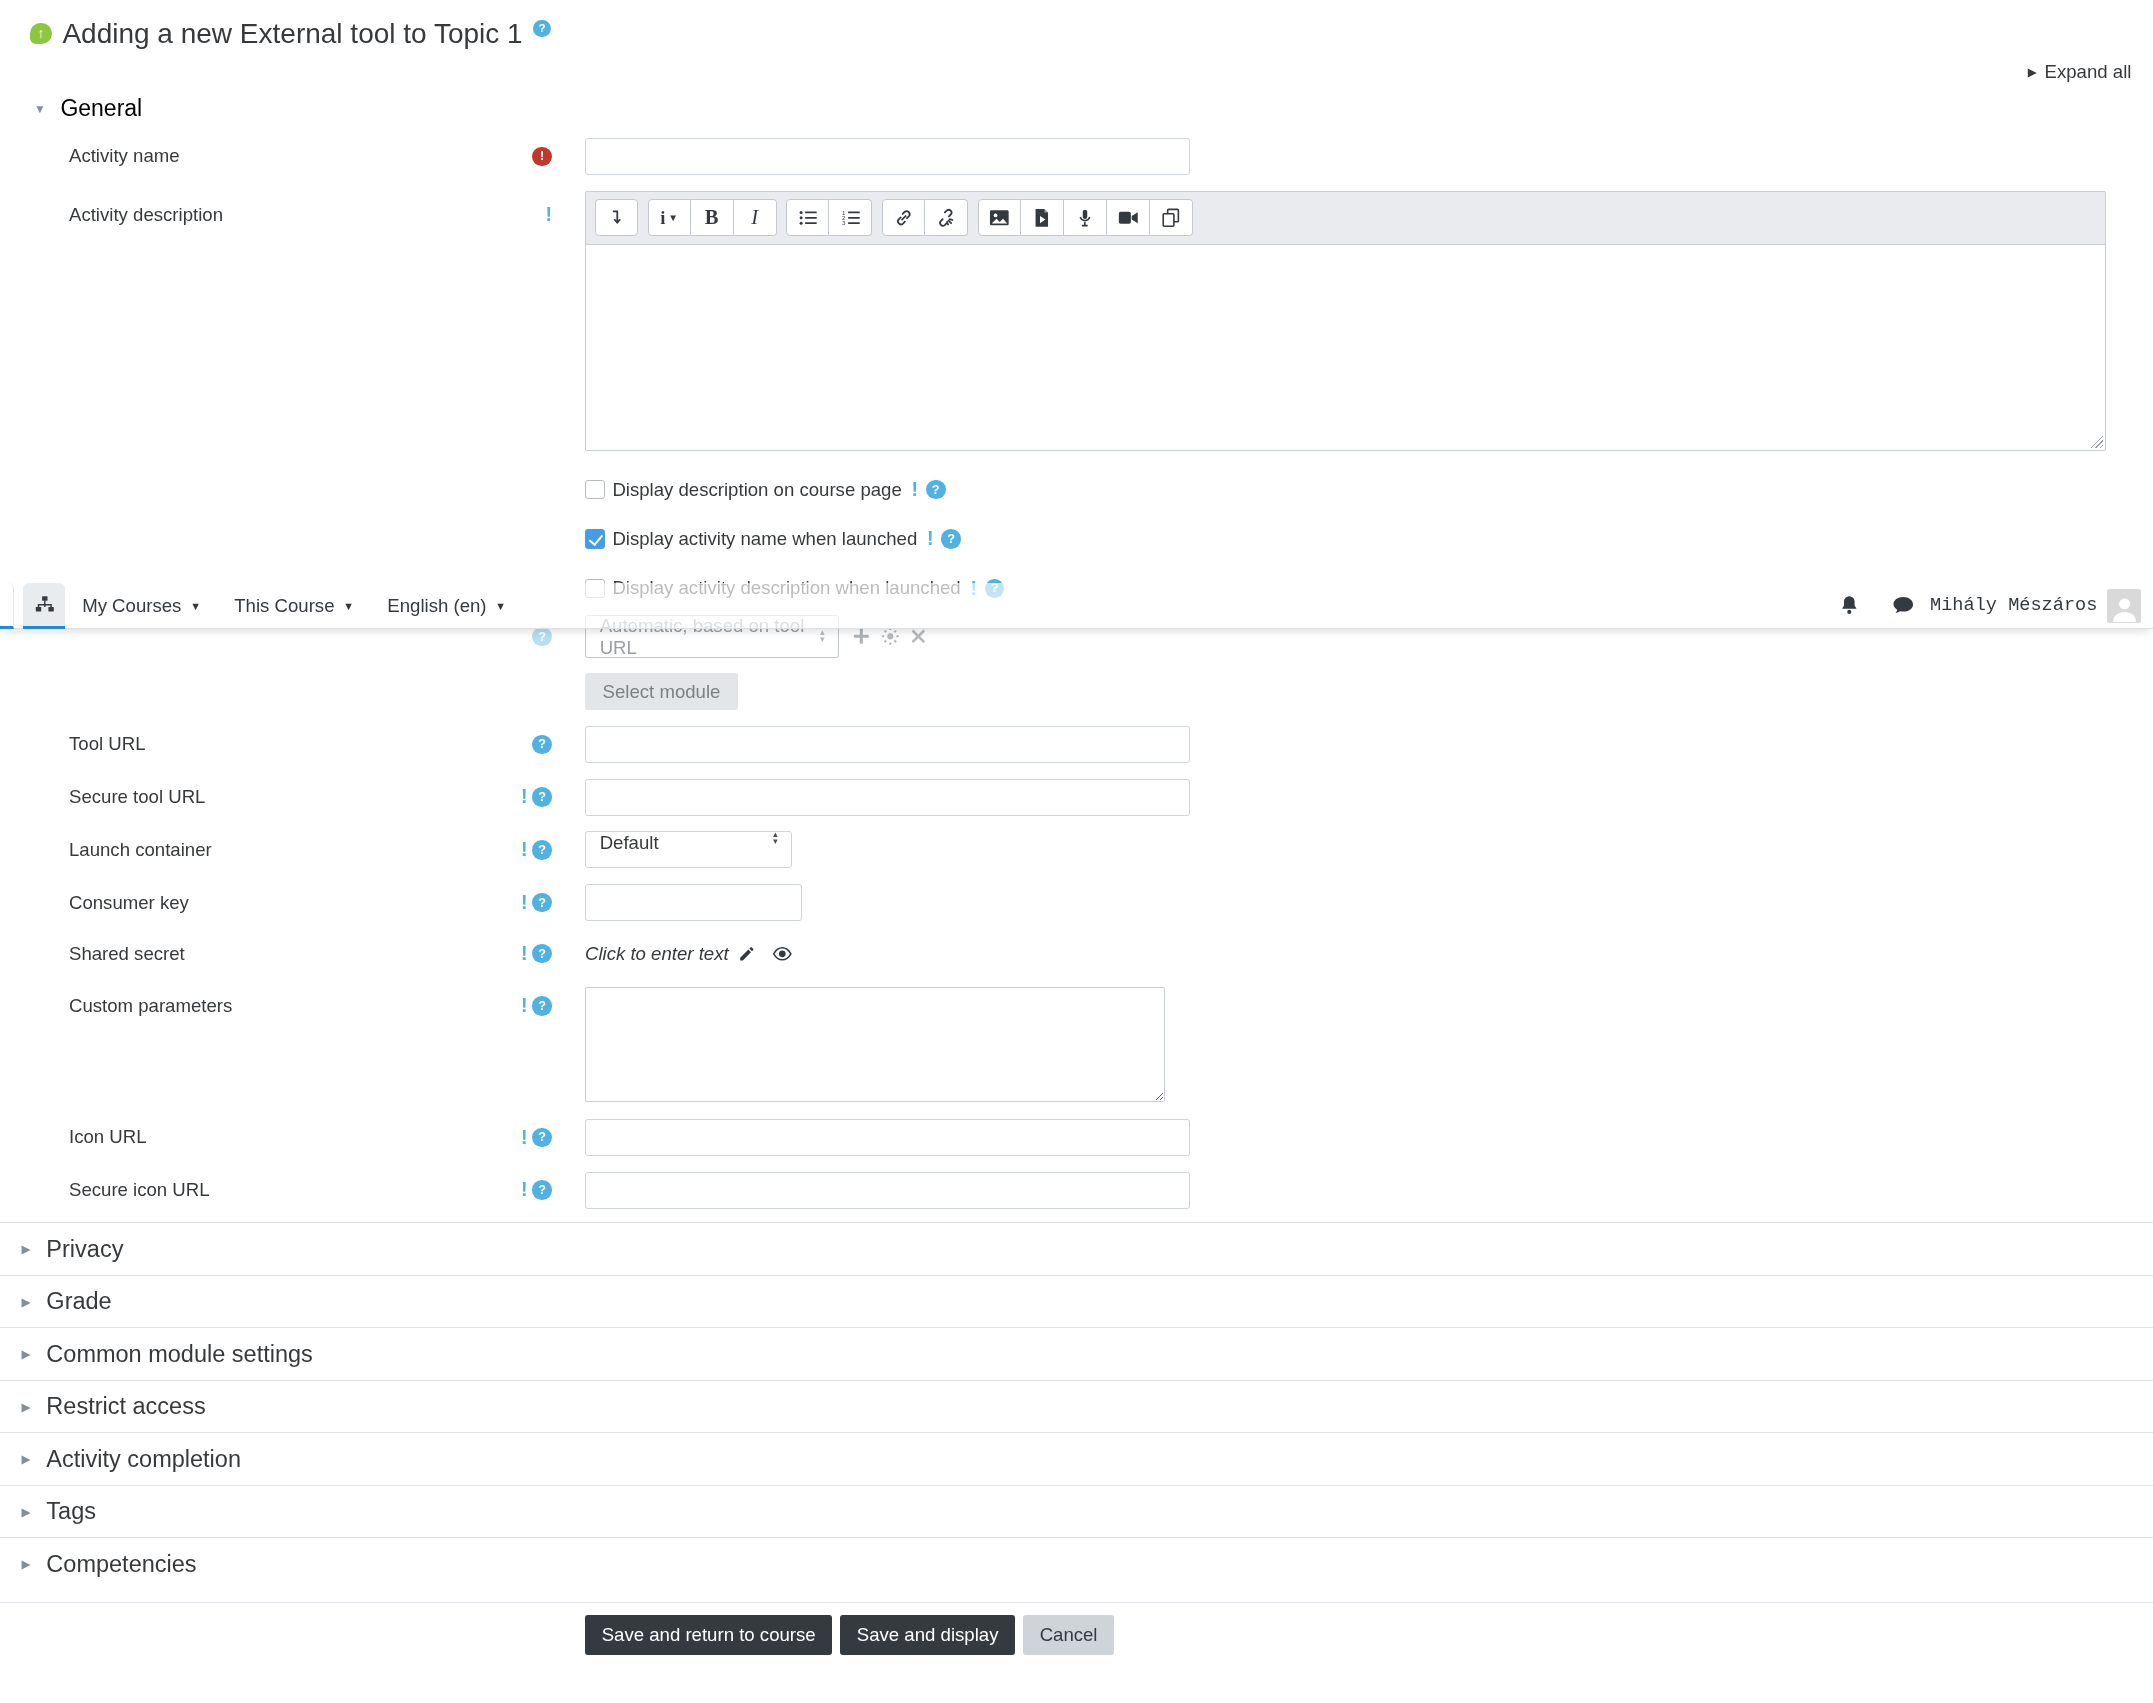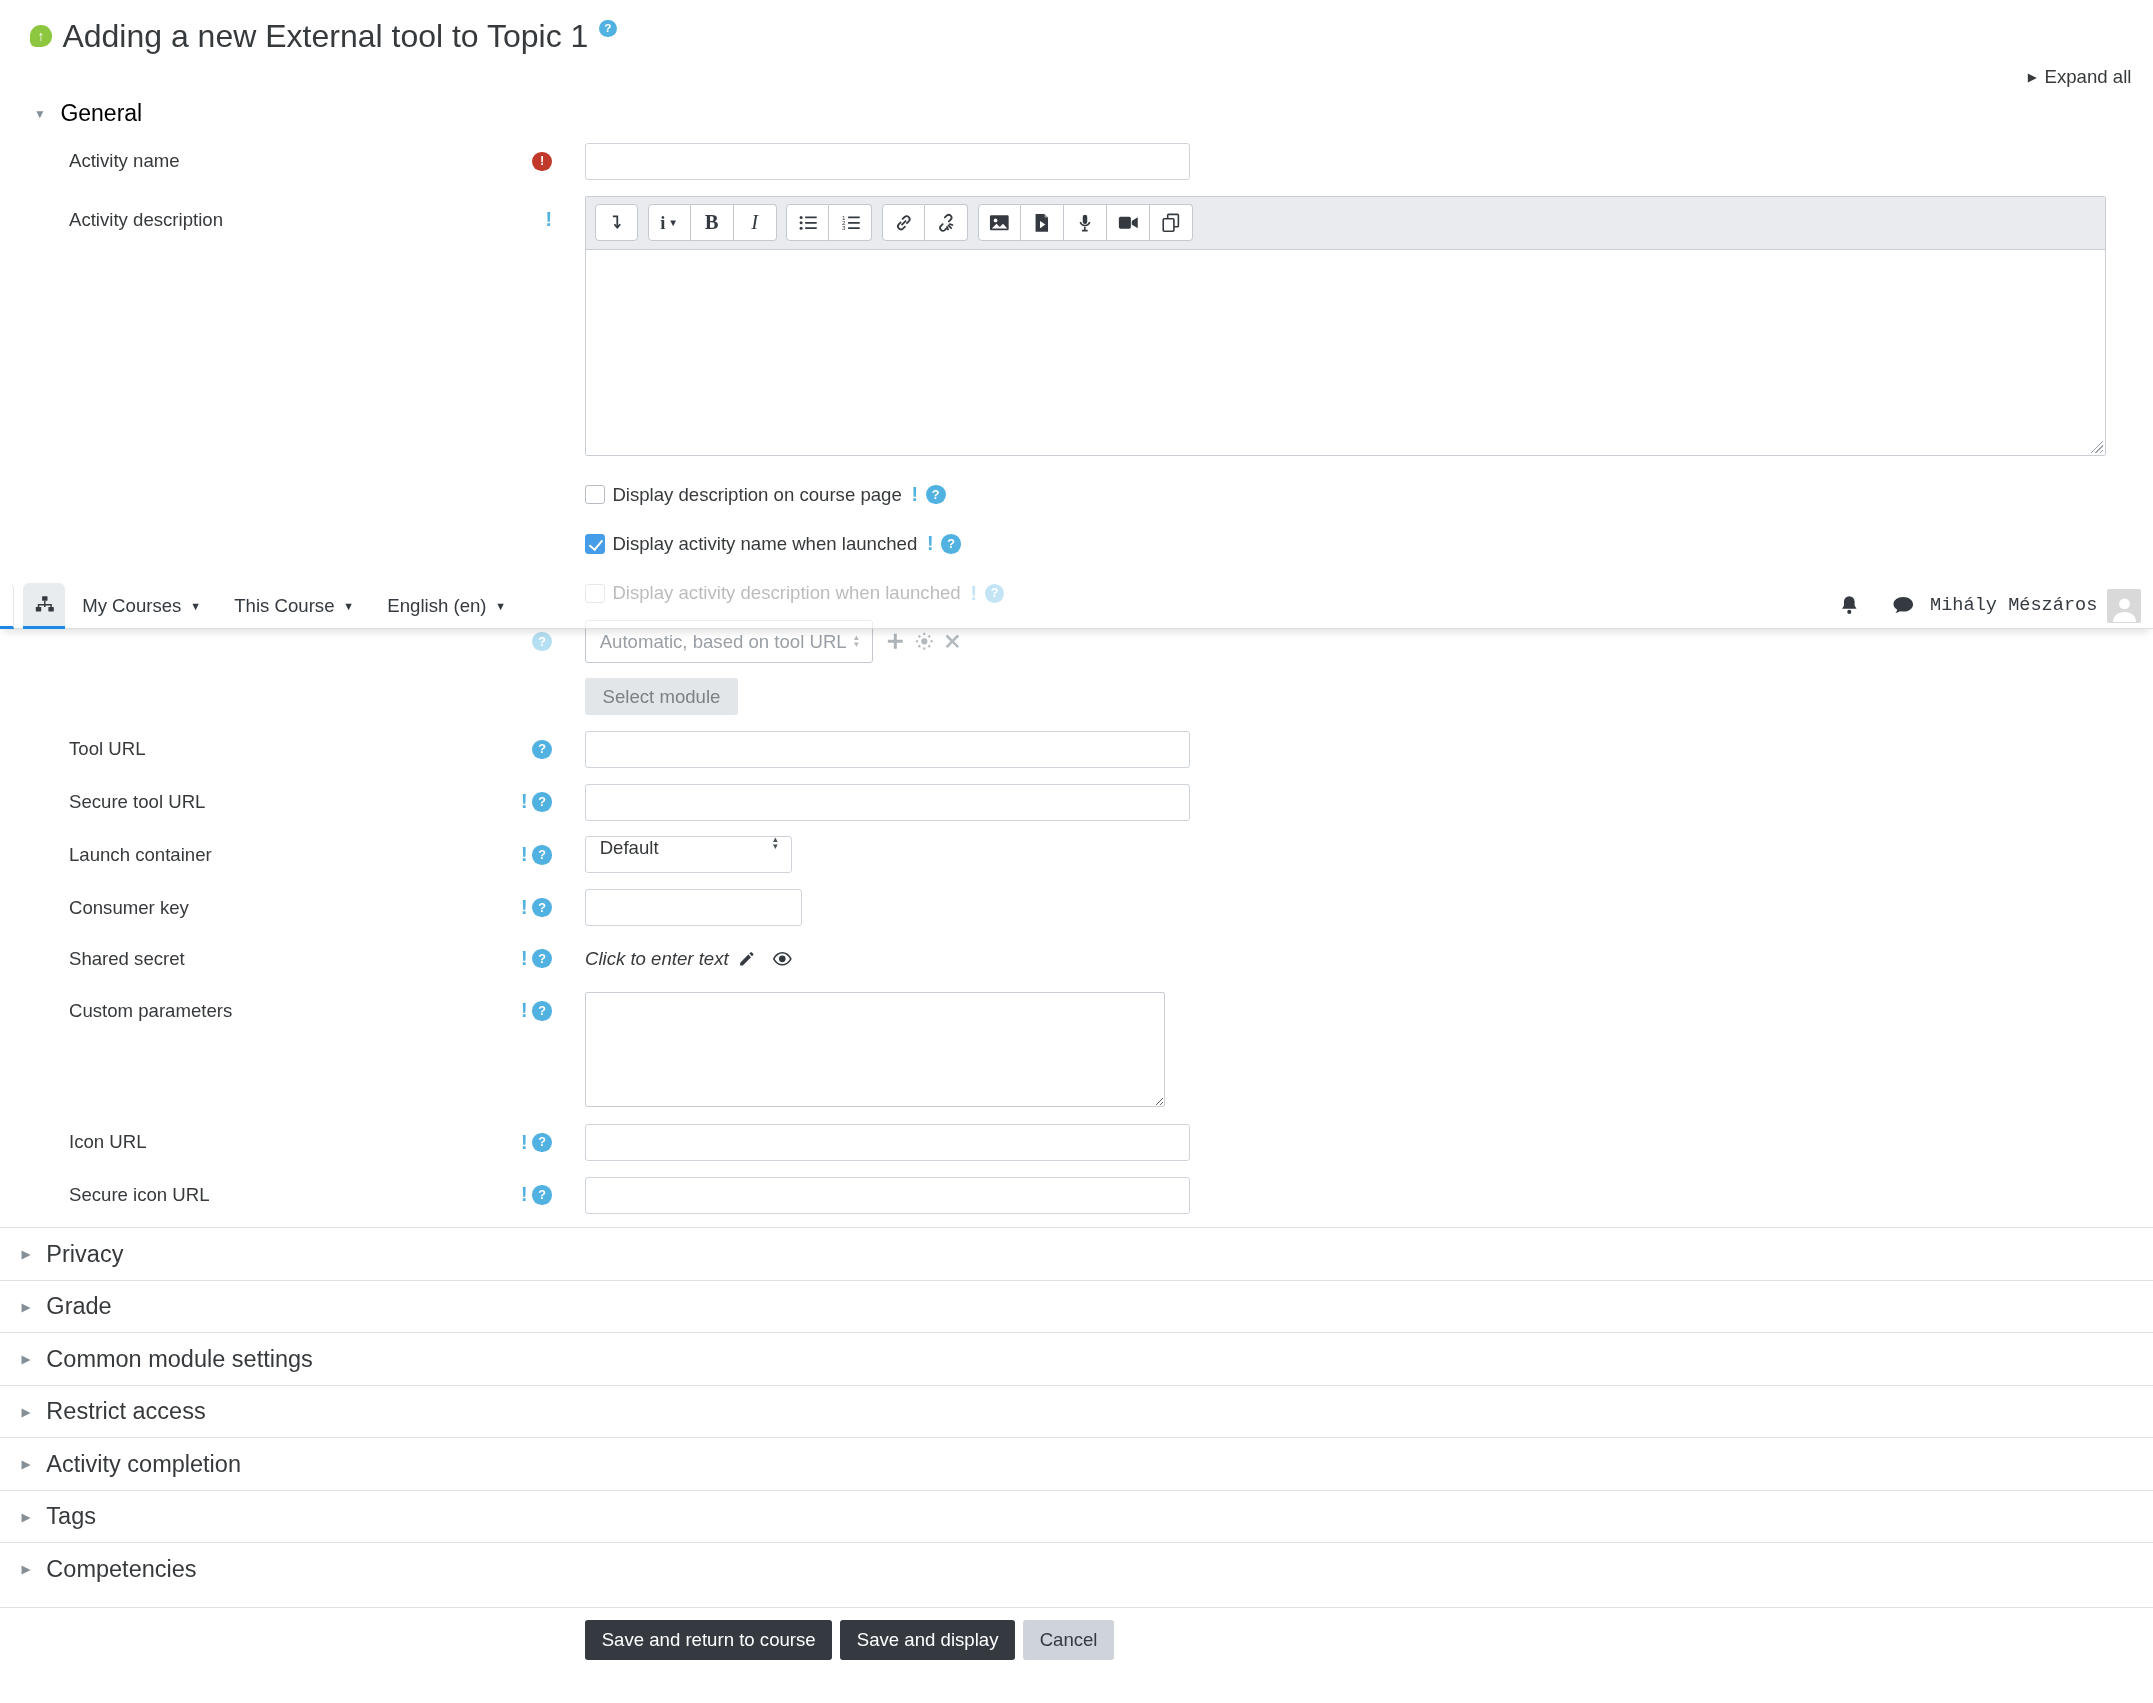--- a/index.html
+++ b/index.html
@@ -10,21 +10,21 @@
   }
   .content { position: relative; }
 
   
   .title-row { display:flex; align-items:center; gap:10.8px; margin:17.6px 0 0 30px; }
   .activity-icon {
     width:21.6px; height:21.6px; background:#8dc63f; border-radius:50% 50% 50% 5.9px;
     display:inline-flex; align-items:center; justify-content:center; color:#fff;
     font-size:13.7px; font-weight:bold; flex:none;
   }
-  h1 { font-size:32px; font-weight:400; color:#373a3c; }
+  h1 { font-size:28px; font-weight:400; color:#373a3c; }
   .help-badge {
     width:19.6px; height:19.6px; border-radius:50%; background:#51b1e1; color:#fff;
     display:inline-flex; align-items:center; justify-content:center;
     font-size:12.7px; font-weight:bold; flex:none; cursor:pointer;
   }
   .title-row .help-badge { align-self:flex-start; margin-top:2px; width:17.6px; height:17.6px; font-size:11.8px; }
 
   .expand-row { display:flex; justify-content:flex-end; align-items:center; gap:7.8px;
     margin:11.8px 21.6px 0 0; color:#373a3c; cursor:pointer; }
   .caret-right { font-size:11.8px; color:#373a3c; }
@@ -81,21 +81,21 @@
   .checkbox { width:19.6px; height:19.6px; border:1px solid #b6bcc2; border-radius:2.9px; background:#fff; flex:none; cursor:pointer; position:relative; }
   .checkbox.is-checked { background:#459ce8; border-color:#459ce8; }
   .checkbox.is-checked::after { content:""; position:absolute; left:5.9px; top:2px; width:5.9px; height:10.8px;
     border:solid #fff; border-width:0 2.5px 2.5px 0; transform:rotate(40deg); }
   .check-row .adv-mark { margin-left:2px; }
 
   
   .ghost-row { margin-top:15.7px; }
   .ghost-row .col-label { height:43px; }
   .ghost-help { background:#b5dff2; }
-  .ghost-select { height:43px; width:288px; border:1px solid #c2c8cd; border-radius:2.9px;
+  .ghost-select { height:43px; width:254px; border:1px solid #c2c8cd; border-radius:2.9px;
     display:flex; align-items:center; justify-content:space-between; padding:0 11.8px 0 13.7px;
     color:#9aa0a6; background:transparent; }
   .ghost-select .updown { color:#b4b9be; }
   .ghost-icons { display:flex; align-items:center; gap:10.8px; margin-left:12.7px; color:#aeb3b8; }
   .ghost-icons svg { display:block; }
 
   .btn { border:none; font:inherit; cursor:pointer; border-radius:2.9px; }
   .btn-select-content { margin:14.7px 0 0 585px; background:#e2e6e9; color:#7c8186;
     padding:7.8px 17.6px; font-size:18.6px; }
 

